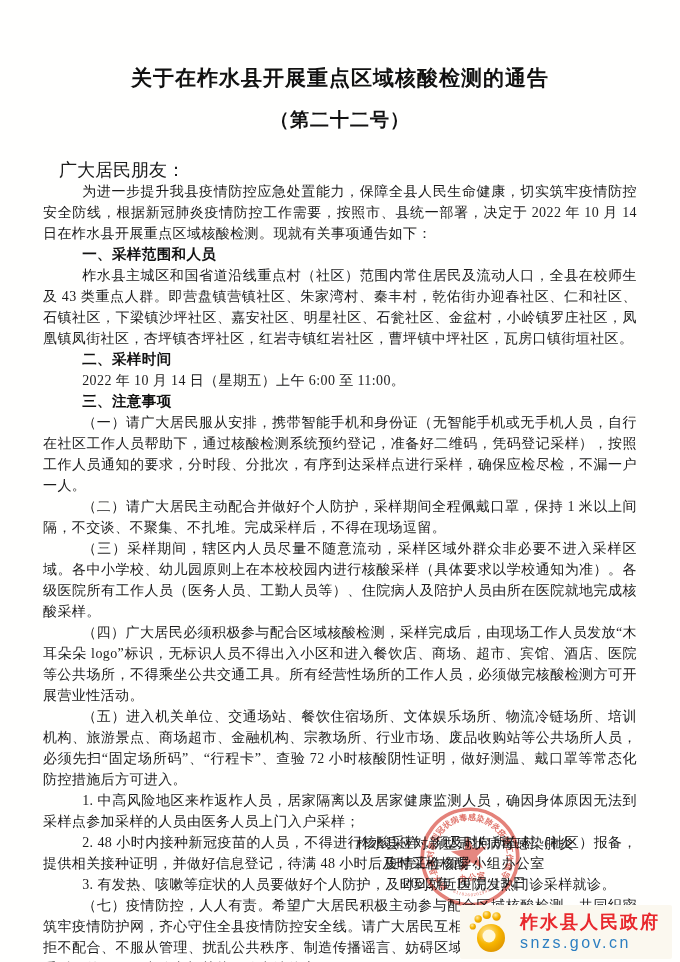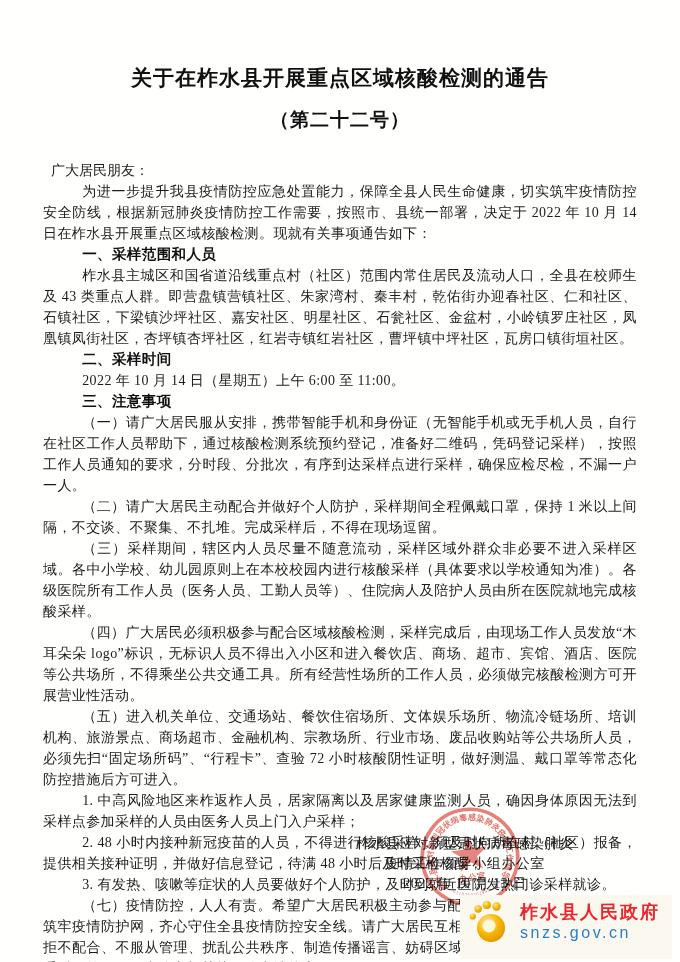--- a/index.html
+++ b/index.html
@@ -11,21 +11,21 @@
   .content { position:absolute; left:43px; right:43px; top:48px; }
   .title {
     margin:17px; text-align:center; font-size:21px; line-height:26px;
     font-weight:bold; letter-spacing:1px; color:#111;
   }
   .subtitle {
     margin:13px; text-align:center; font-size:19px; line-height:24px;
     font-weight:bold; letter-spacing:1px; color:#111;
   }
   .salutation {
-    margin:28px 0 0 8px; font-size:14px; line-height:21px;
+    margin:28px 0 0 16px; font-size:18px; line-height:21px;
   }
   p.body-line {
     margin:0; font-size:14px; line-height:21px; text-align:justify;
     text-indent:2.8em; letter-spacing:0.4px;
   }
   p.heading {
     margin:0; font-size:14.5px; line-height:21px; font-weight:bold;
     text-indent:2.7em; letter-spacing:0.4px;
     font-family:"Liberation Sans","DejaVu Sans",sans-serif; color:#111;
   }
@@ -34,21 +34,21 @@
     text-align:center; font-size:14px; line-height:20px; letter-spacing:0.5px;
   }
   .signature .sig-line { margin:0; }
   .seal {
     position:absolute; left:417px; top:804px; width:106px; height:106px;
     opacity:0.82; transform:rotate(-8deg); pointer-events:none;
     mix-blend-mode:multiply;
   }
   .site-badge {
     position:absolute; right:8px; bottom:3px; display:flex; align-items:center;
-    gap:10px; background:#fbf8ef; padding:5px 12px 15px 6px; border-radius:2px;
+    gap:10px; background:#fbf8ef; padding:5px 12px 5px 6px; border-radius:2px;
   }
   .badge-text { display:flex; flex-direction:column; }
   .gov-name {
     font-size:18px; font-weight:bold; color:#e8282d; letter-spacing:2px;
     line-height:22px; font-family:"Liberation Serif","DejaVu Serif",serif;
   }
   .gov-domain {
     font-size:16px; color:#2d7fc1; letter-spacing:2.5px; line-height:20px;
     font-family:"Liberation Sans","DejaVu Sans",sans-serif;
   }

